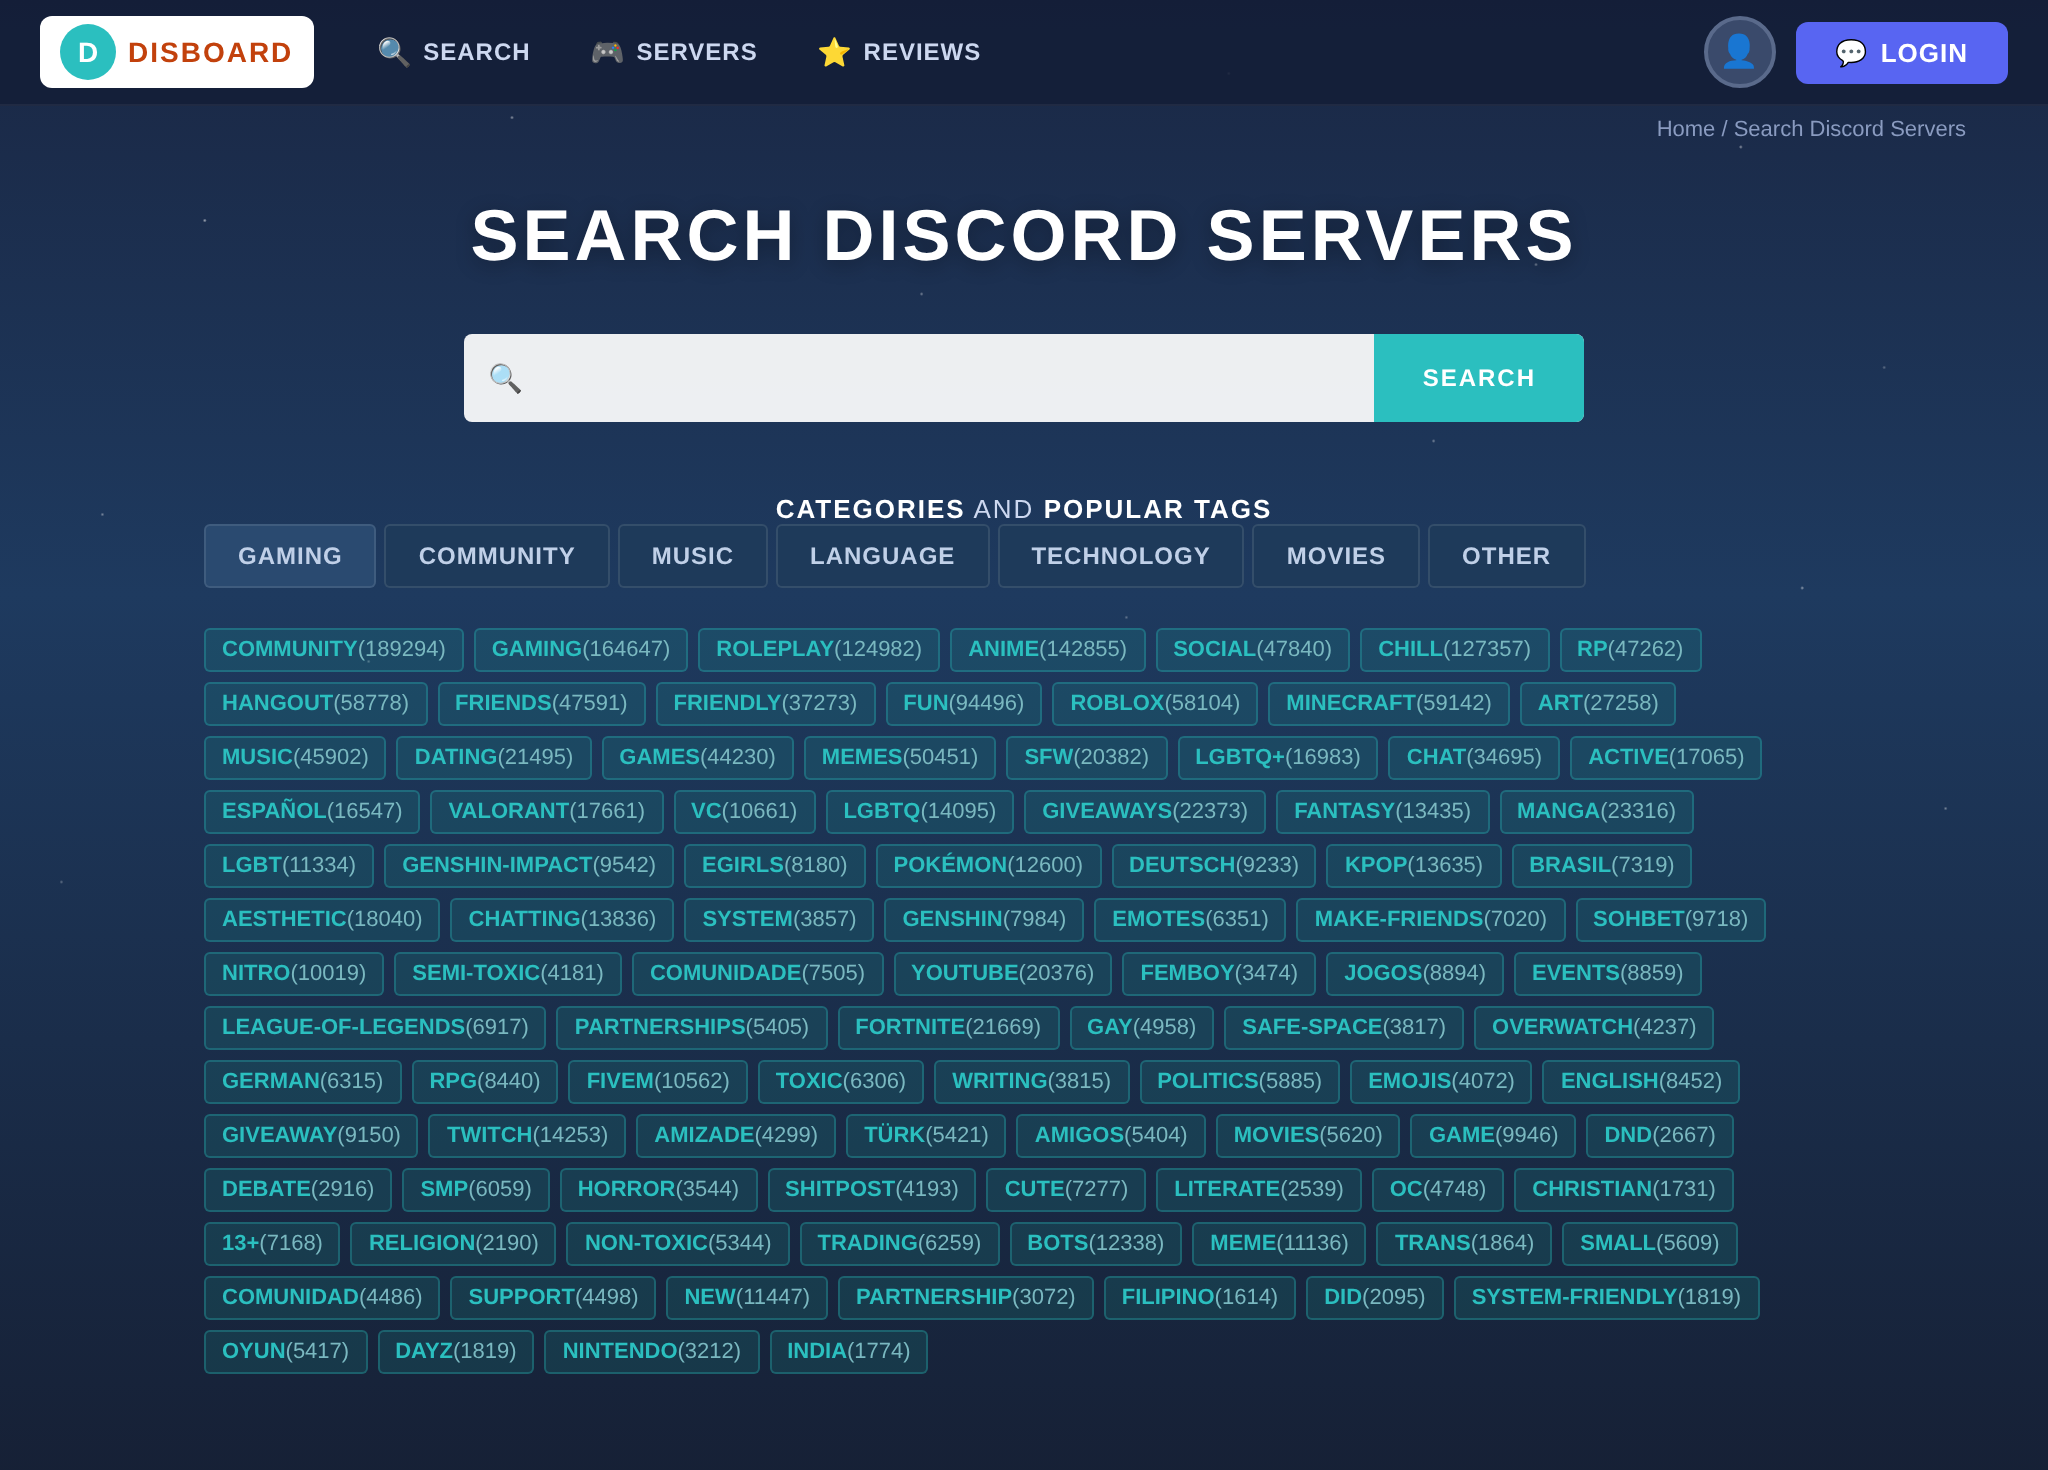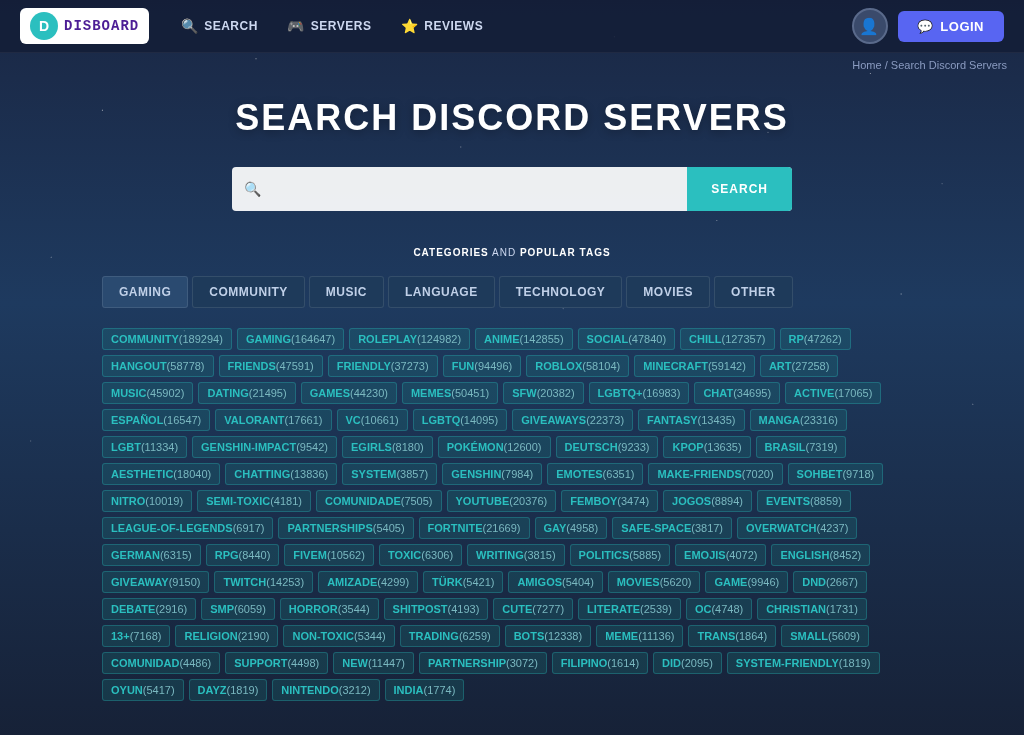--- a/index.html
+++ b/index.html
@@ -61,23 +61,22 @@
       border-radius: 50%;
       display: flex; align-items: center; justify-content: center;
       font-size: 14px;
       margin-right: 6px;
       color: #fff;
       font-weight: bold;
     }
     .nav-logo-text {
       font-size: 14px;
       font-weight: 900;
-      color: #4c1d95;
+      color: #c2410c;
       letter-spacing: 1px;
-      font-family: Liberation Mono, monospace;
     }
     .nav-links {
       display: flex;
       align-items: center;
       gap: 6px;
       flex: 1;
     }
     .nav-link {
       display: flex;
       align-items: center;
@@ -121,21 +120,21 @@
       display: flex;
       align-items: center;
       gap: 6px;
     }
 
     
     .breadcrumb {
       position: relative;
       z-index: 10;
       text-align: right;
-      padding: 6px 17px;
+      padding: 6px 41px;
       font-size: 11px;
       color: #8a9bc0;
     }
     .breadcrumb a { color: #8a9bc0; text-decoration: none; }
 
     
     .main-content {
       position: relative;
       z-index: 10;
       max-width: 860px;
@@ -194,25 +193,24 @@
       padding: 0 24px;
       font-size: 12px;
       font-weight: 700;
       letter-spacing: 1px;
       cursor: pointer;
     }
 
     
     .categories-title {
       text-align: center;
-      font-size: 10px;
+      font-size: 13px;
       font-weight: 400;
       color: #cdd8f0;
       letter-spacing: 1px;
-      margin-bottom: 18px;
     }
     .categories-title strong {
       font-weight: 900;
       color: #fff;
     }
 
     
     .category-tabs {
       display: flex;
       flex-wrap: wrap;

